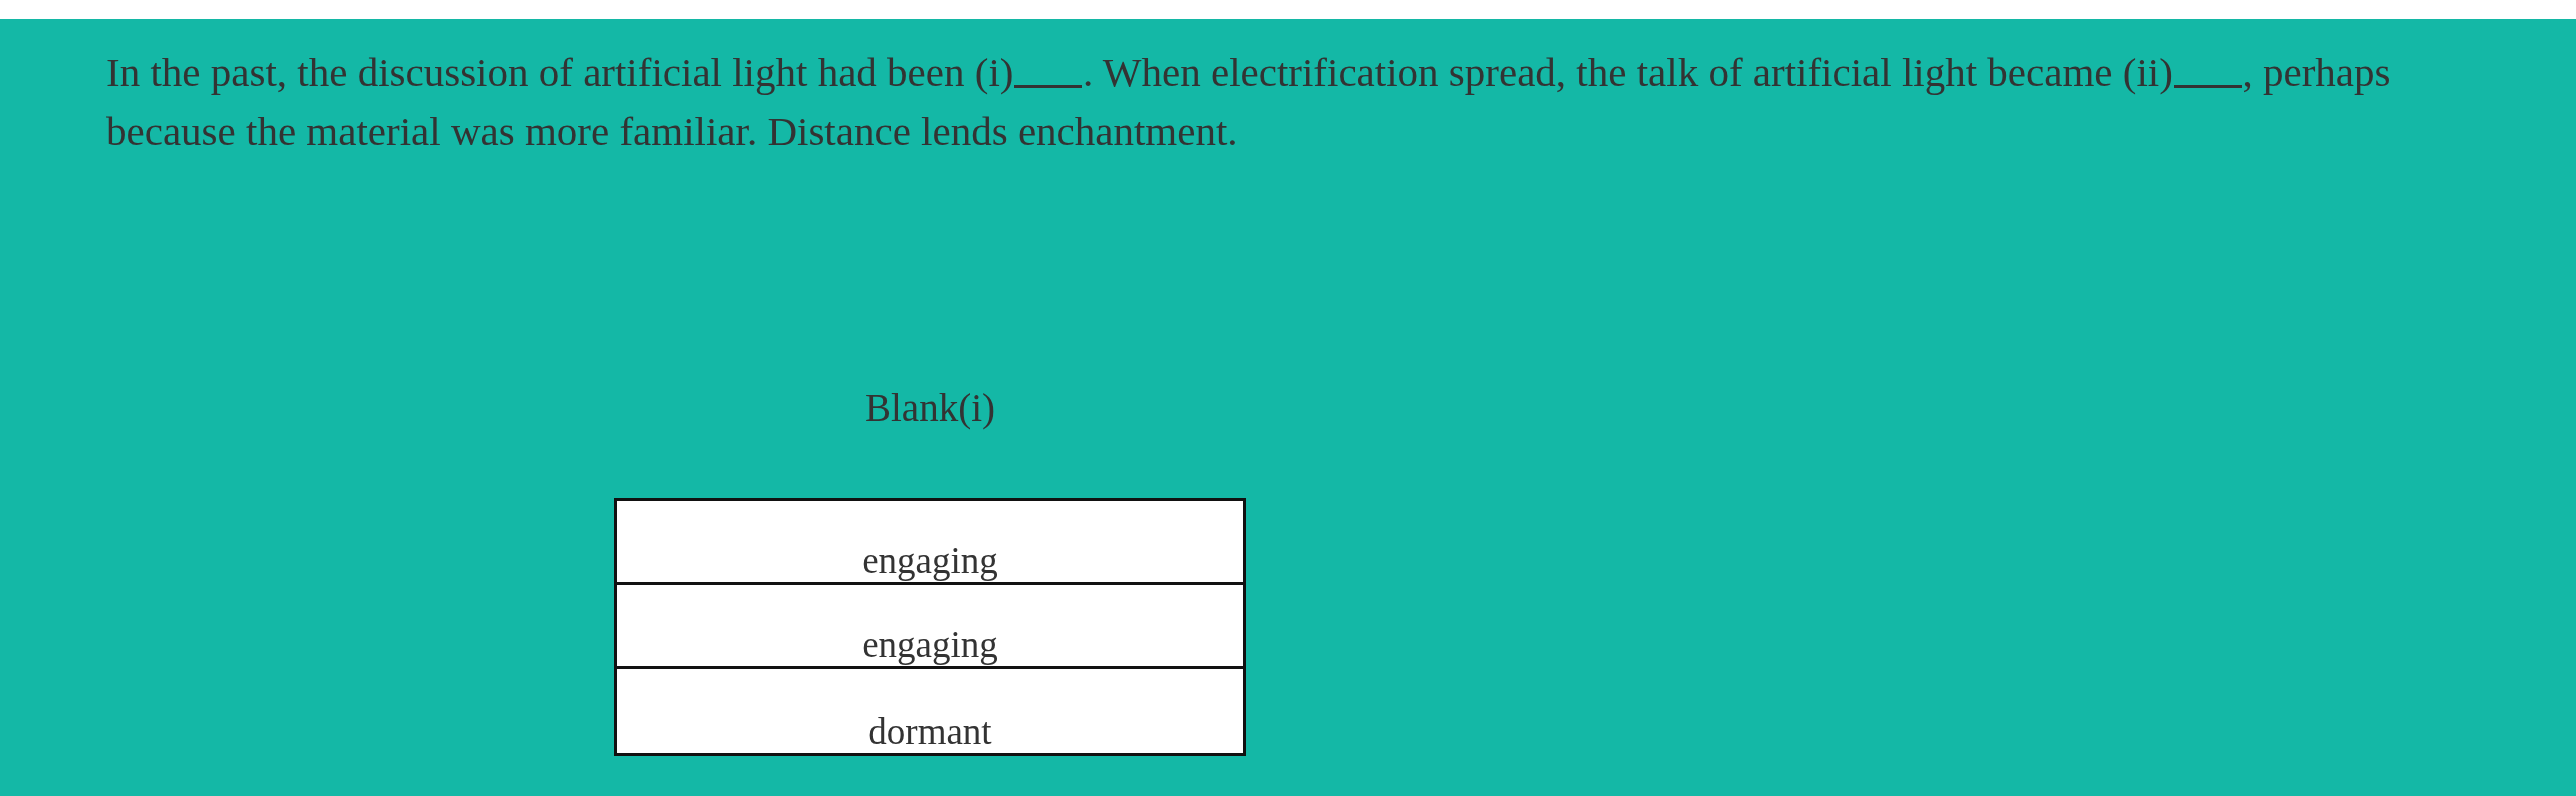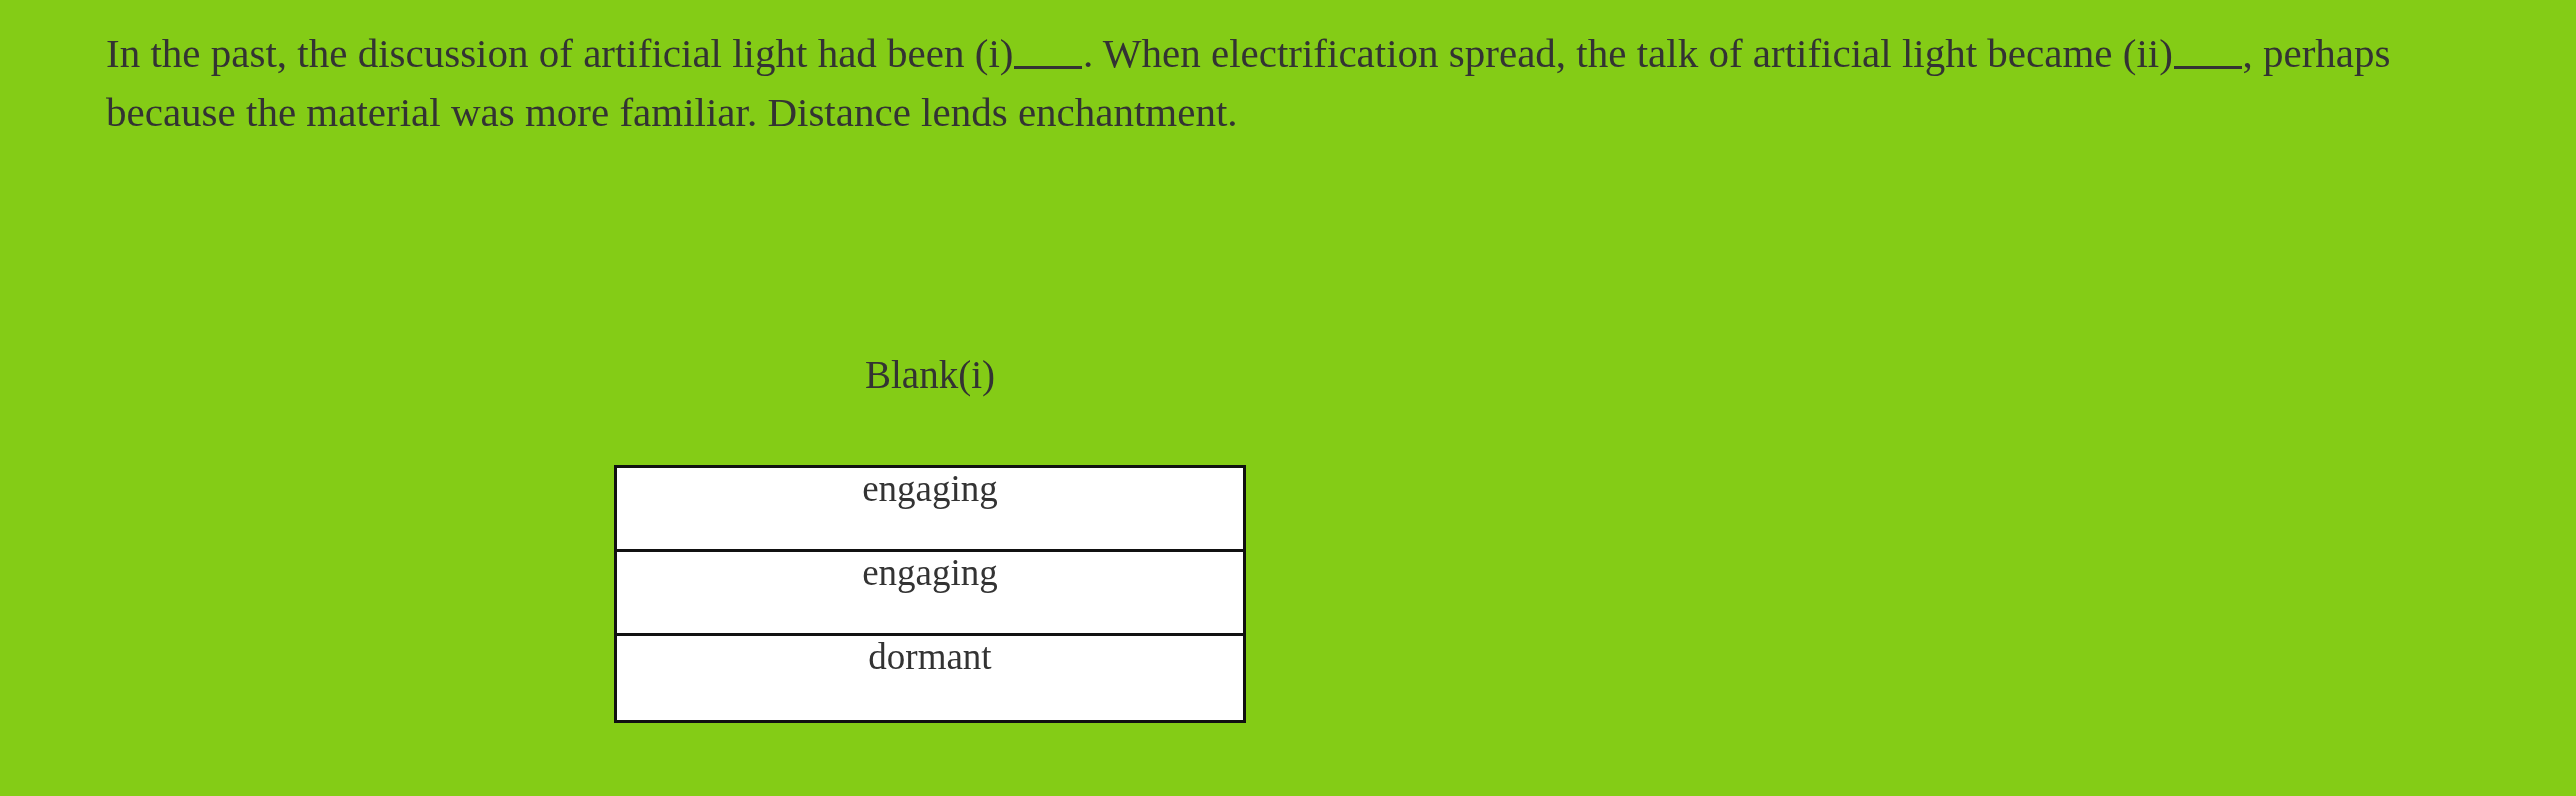--- a/index.html
+++ b/index.html
@@ -14,21 +14,22 @@
     position: relative;
     overflow: hidden;
     font-family: "Liberation Serif", "DejaVu Serif", serif;
     color: #333333;
     -webkit-font-smoothing: antialiased;
   }
 
   .page {
     position: absolute;
     inset: 0;
-    background: #84cc16;
+    background: #14b8a6;
+    margin-top: 19px;
   }
 
   
   .passage {
     position: absolute;
     left: 106px;
     top: 24.4px;
     width: 2374px;
     font-size: 41px;
     line-height: 59px;
@@ -42,21 +43,21 @@
     width: 68px;
     height: 26px;
     margin: 0 0.8px -1.6px 0.8px;
     vertical-align: baseline;
   }
 
   
   .answer-area {
     position: absolute;
     left: 614px;
-    top: 352px;
+    top: 366px;
     width: 1341px;
     height: 374px;
   }
 
   .blank-group {
     position: absolute;
     top: 0;
     width: 632px;
   }
   .blank-group.group-1 { left: 0px; }
@@ -79,21 +80,21 @@
     background: #ffffff;
     box-sizing: border-box;
   }
 
   .choice-row {
     display: block;
     height: 84px;
     box-sizing: border-box;
     border-bottom: 3.3px solid #111111;
     display: flex;
-    align-items: flex-start;
+    align-items: flex-end;
     justify-content: center;
     background: #ffffff;
   }
   .choice-row:last-child {
     border-bottom: none;
     border-radius: 18px;
   }
   .choice-label {
     font-size: 37px;
     line-height: 42px;

